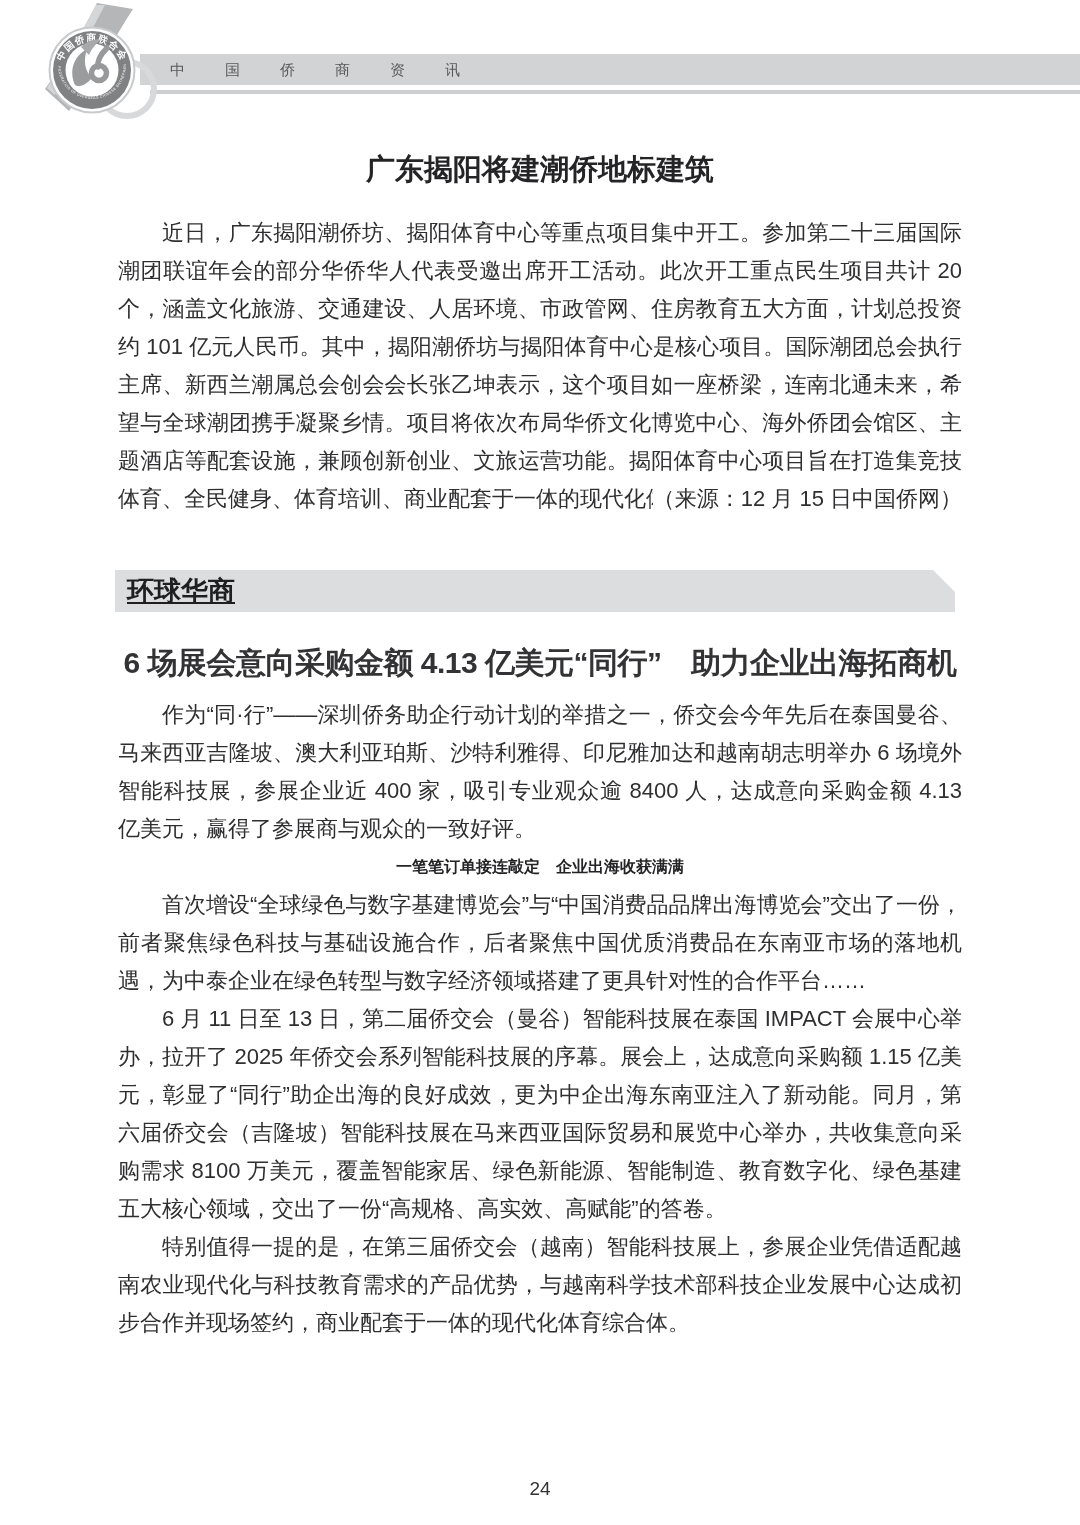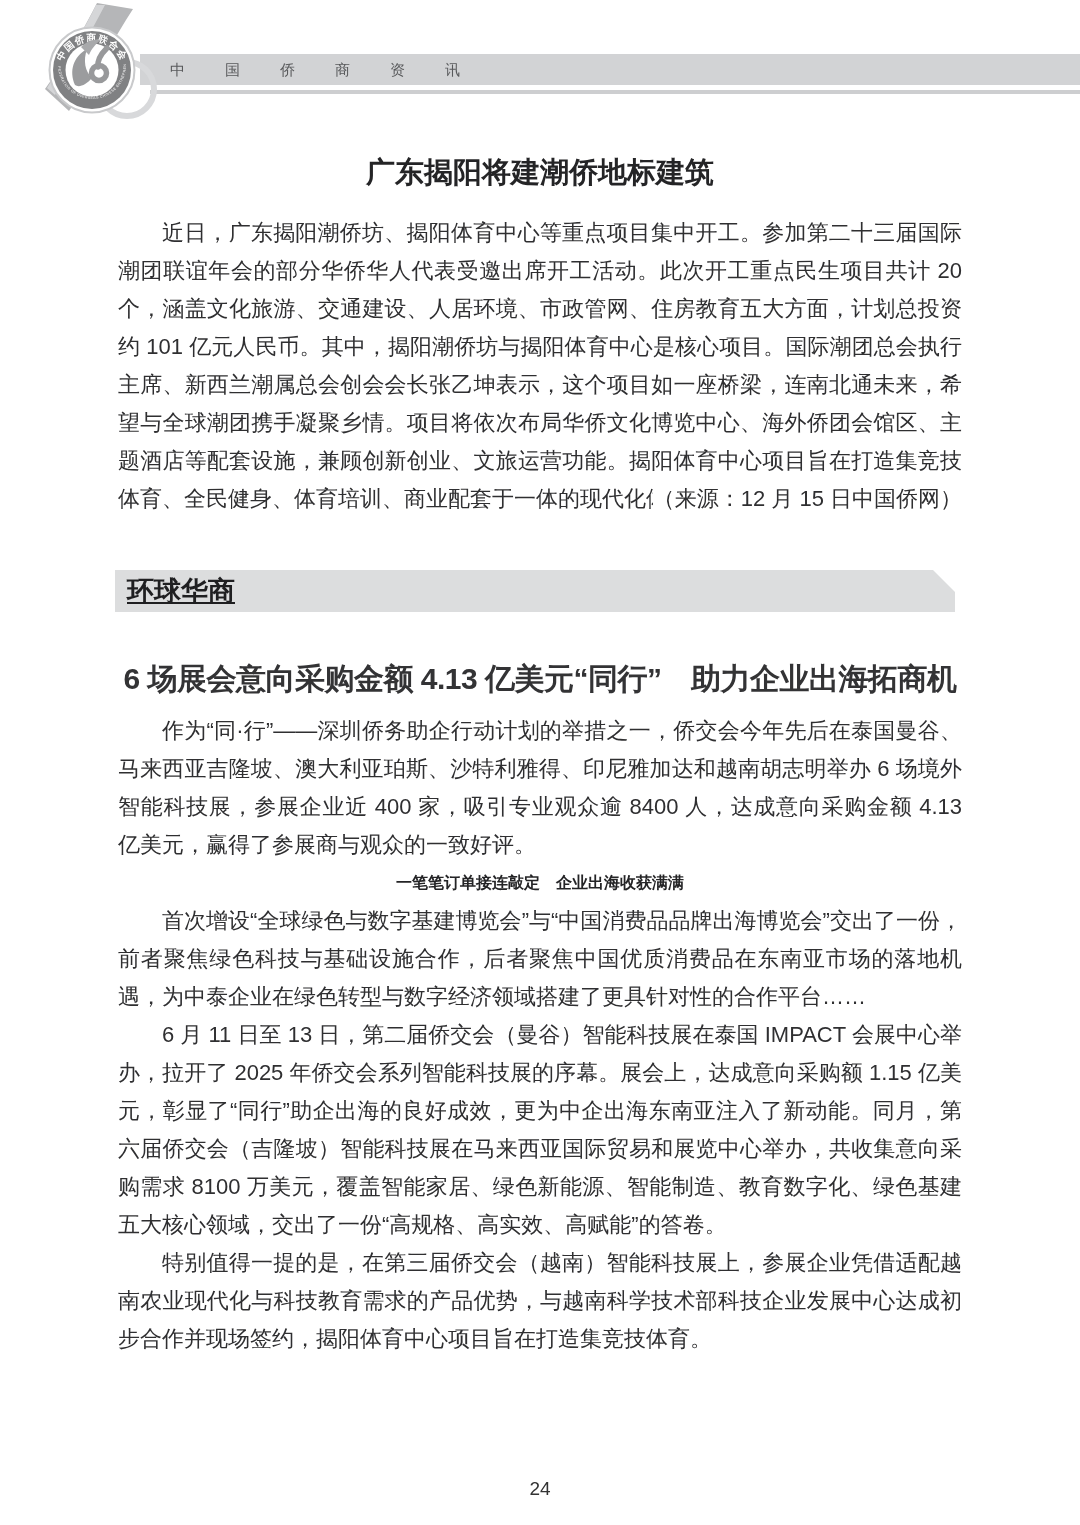--- a/index.html
+++ b/index.html
@@ -56,20 +56,21 @@
     color: #2f2f31;
   }
 
   .article1-title {
     text-align: center;
     font-size: 29px;
     font-weight: bold;
     color: #242426;
     line-height: 40px;
     margin-bottom: 22px;
+    font-family: Liberation Mono, monospace;
   }
 
   p.body-par {
     font-size: 22px;
     line-height: 38px;
     text-align: justify;
     text-indent: 2em;
     color: #2f2f31;
   }
   .par-with-source { position: relative; }
@@ -95,21 +96,21 @@
     font-family: "Liberation Serif", "DejaVu Serif", serif;
     font-weight: 600;
     font-size: 27px;
     line-height: 42px;
     padding-left: 12px;
     color: #1f1f21;
     text-decoration: underline;
   }
 
   .article2-title {
-    margin-top: 46px;
+    margin-top: 30px;
     text-align: center;
     white-space: nowrap;
     font-size: 30px;
     font-weight: bold;
     color: #333335;
     line-height: 42px;
     margin-bottom: 12px;
     letter-spacing: -0.5px;
   }
 
@@ -182,19 +183,19 @@
     </div>
 
     <h2 class="article2-title">6 场展会意向采购金额 4.13 亿美元“同行”　助力企业出海拓商机</h2>
 
     <p class="body-par">作为“同·行”——深圳侨务助企行动计划的举措之一，侨交会今年先后在泰国曼谷、马来西亚吉隆坡、澳大利亚珀斯、沙特利雅得、印尼雅加达和越南胡志明举办 6 场境外智能科技展，参展企业近 400 家，吸引专业观众逾 8400 人，达成意向采购金额 4.13 亿美元，赢得了参展商与观众的一致好评。</p>
 
     <div class="subhead">一笔笔订单接连敲定　企业出海收获满满</div>
 
     <p class="body-par">首次增设“全球绿色与数字基建博览会”与“中国消费品品牌出海博览会”交出了一份，前者聚焦绿色科技与基础设施合作，后者聚焦中国优质消费品在东南亚市场的落地机遇，为中泰企业在绿色转型与数字经济领域搭建了更具针对性的合作平台……</p>
     <p class="body-par">6 月 11 日至 13 日，第二届侨交会（曼谷）智能科技展在泰国 IMPACT 会展中心举办，拉开了 2025 年侨交会系列智能科技展的序幕。展会上，达成意向采购额 1.15 亿美元，彰显了“同行”助企出海的良好成效，更为中企出海东南亚注入了新动能。同月，第六届侨交会（吉隆坡）智能科技展在马来西亚国际贸易和展览中心举办，共收集意向采购需求 8100 万美元，覆盖智能家居、绿色新能源、智能制造、教育数字化、绿色基建五大核心领域，交出了一份“高规格、高实效、高赋能”的答卷。</p>
-    <p class="body-par">特别值得一提的是，在第三届侨交会（越南）智能科技展上，参展企业凭借适配越南农业现代化与科技教育需求的产品优势，与越南科学技术部科技企业发展中心达成初步合作并现场签约，揭阳体育中心项目旨在打造集竞技体育。</p>
+    <p class="body-par">特别值得一提的是，在第三届侨交会（越南）智能科技展上，参展企业凭借适配越南农业现代化与科技教育需求的产品优势，与越南科学技术部科技企业发展中心达成初步合作并现场签约，商业配套于一体的现代化体育综合体。</p>
 
   </div>
 
   <div class="page-number">24</div>
 
 </div>
 
 </body></html>

